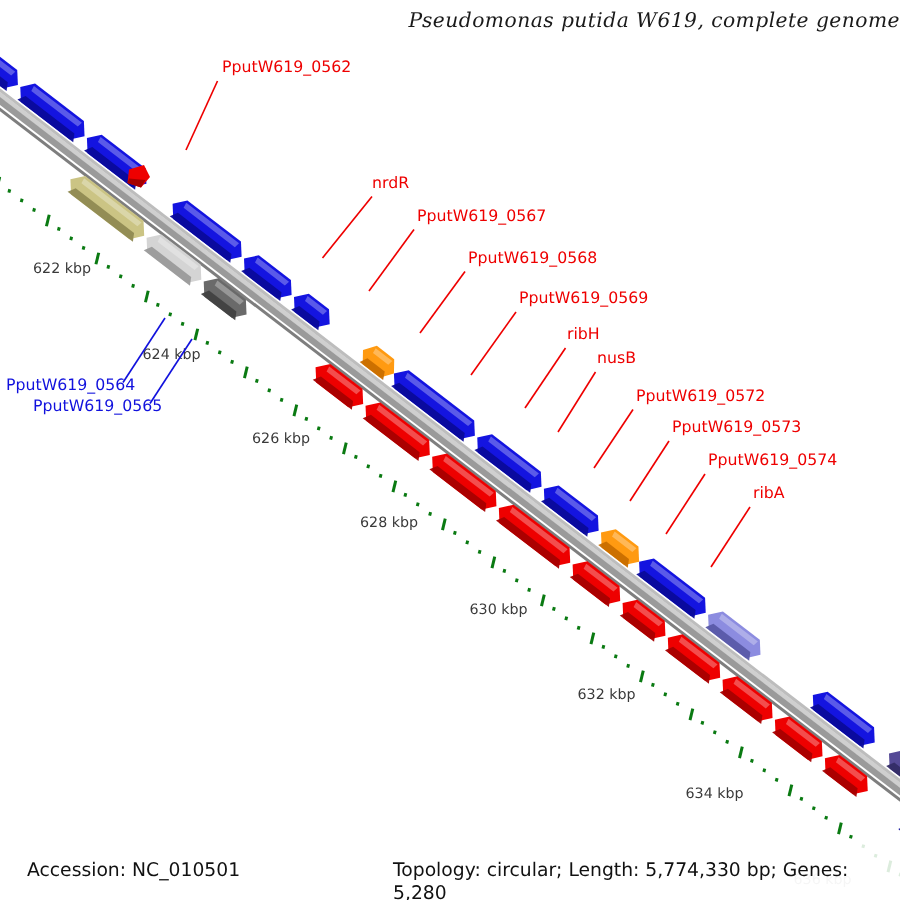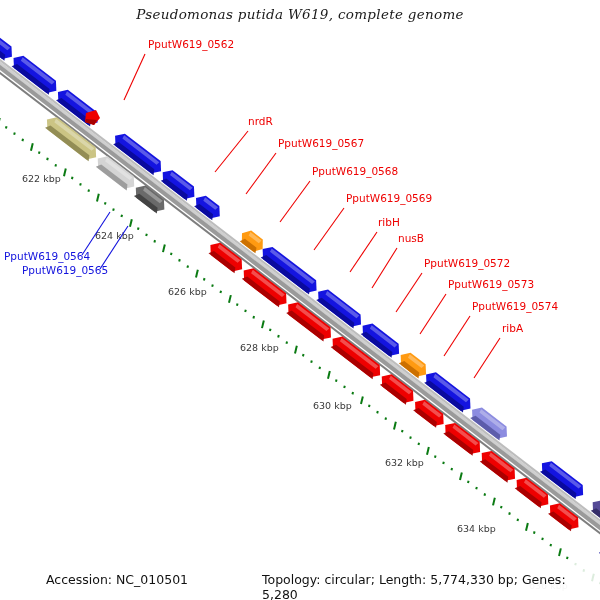--- a/index.html
+++ b/index.html
@@ -1,25 +1,25 @@
 <!DOCTYPE html>
 <html><head>
 <meta charset="utf-8">
 <style>
   html,body{margin:0;padding:0;background:#ffffff;}
   body{width:600px;height:600px;overflow:hidden;position:relative;
        font-family:"DejaVu Sans",sans-serif;}
   #stage{position:absolute;left:0;top:0;width:600px;height:600px;}
   svg{position:absolute;left:0;top:0;}
-  .title{position:absolute;left:0;top:6px;width:600px;text-align:center;
+  .title{position:absolute;left:0;top:6px;width:600px;text-align:right;
          font-family:"DejaVu Serif",serif;font-style:italic;font-size:13.5px;
          color:#1a1a1a;letter-spacing:.3px;}
   .statusbar{position:absolute;left:0;top:562px;width:600px;height:38px;
              background:rgba(255,255,255,.86);}
-  .statusbar .acc{position:absolute;left:18px;top:10px;font-size:12.5px;color:#111;margin-left:28px;}
+  .statusbar .acc{position:absolute;left:18px;top:10px;font-size:12.5px;color:#111;}
   .statusbar .topo{position:absolute;left:262px;top:10px;font-size:12.5px;color:#111;}
   .tick-lbl{font-family:"DejaVu Sans",sans-serif;font-size:9.5px;fill:#3a3a3a;}
   .tick-lbl-faint{font-family:"DejaVu Sans",sans-serif;font-size:9.5px;fill:#b9b9b9;}
   .glabel-red{font-family:"DejaVu Sans",sans-serif;font-size:10.5px;fill:#ee0000;}
   .glabel-blue{font-family:"DejaVu Sans",sans-serif;font-size:10.5px;fill:#1111dd;}
   .lead-red{stroke:#ee0000;stroke-width:1.1;fill:none;}
   .lead-blue{stroke:#1111dd;stroke-width:1.1;fill:none;}
 </style>
 </head>
 <body>

